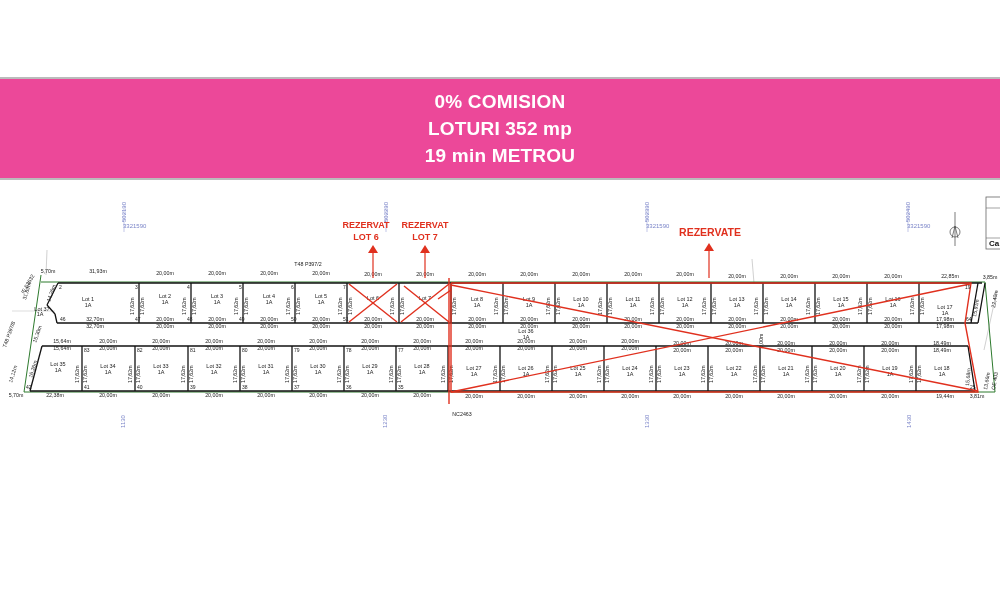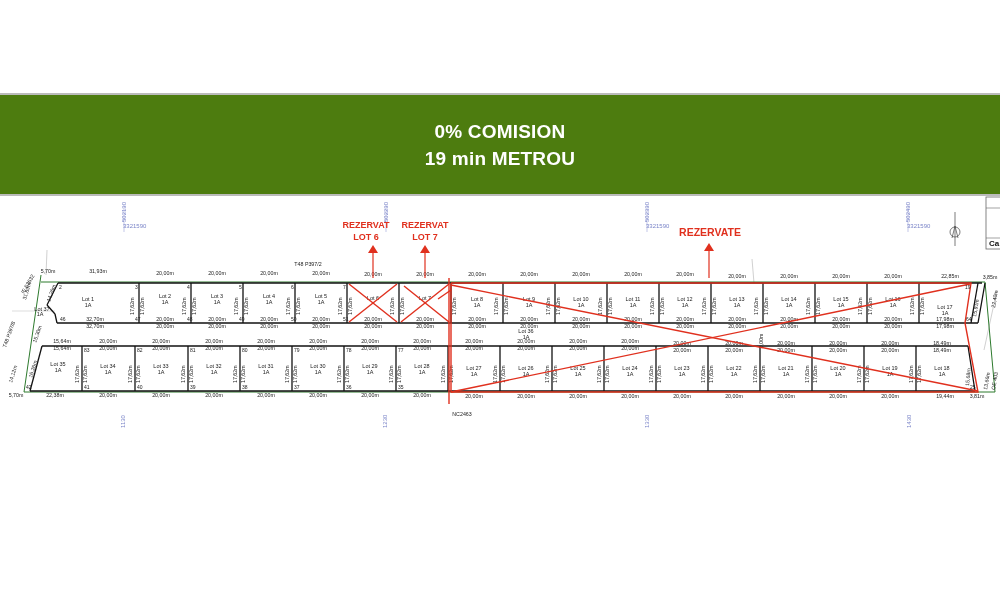--- a/index.html
+++ b/index.html
@@ -1,31 +1,32 @@
 <!DOCTYPE html>
 <html><head>
 <meta charset="utf-8">
 <style>
   html, body { margin:0; padding:0; background:#ffffff; }
   body { width:1000px; height:604px; position:relative; overflow:hidden; font-family:"Liberation Sans", sans-serif; }
-  .banner { position:absolute; left:0; top:93px; width:1000px; height:103px; background:#4d7c0f; border-top:2px solid #bbb; border-bottom:2px solid #bbb; box-sizing:border-box; display:flex; flex-direction:column; align-items:center; justify-content:center; }
+  .banner { position:absolute; left:0; top:77px; width:1000px; height:103px; background:#ec4899; border-top:2px solid #bbb; border-bottom:2px solid #bbb; box-sizing:border-box; display:flex; flex-direction:column; align-items:center; justify-content:center; }
   .banner-line { color:#fff; font-weight:bold; font-size:19px; line-height:27px; font-family:"Liberation Sans", sans-serif; letter-spacing:0.2px; }
   svg.plan { position:absolute; left:0; top:0; width:1000px; height:604px; }
   .dim { font-size:5.3px; fill:#222; font-family:"Liberation Sans", sans-serif; }
   .lotlbl { font-size:5.5px; fill:#222; font-family:"Liberation Sans", sans-serif; }
   .pt { font-size:5px; fill:#222; font-family:"Liberation Sans", sans-serif; }
   .coord { font-size:6px; fill:#7a84c8; font-family:"Liberation Sans", sans-serif; }
   .redlbl { font-size:9px; fill:#e0301e; font-weight:bold; font-family:"Liberation Sans", sans-serif; }
   .redbig { font-size:10.5px; fill:#e0301e; font-weight:bold; font-family:"Liberation Sans", sans-serif; }
 </style>
 </head>
 <body>
 
 <div class="banner">
   <div class="banner-line">0% COMISION</div>
+  <div class="banner-line">LOTURI 352 mp</div>
   <div class="banner-line">19 min METROU</div>
 </div>
 
 <svg class="plan" viewBox="0 0 1000 604" xmlns="http://www.w3.org/2000/svg">
 
   <g>
     <line x1="124" y1="205" x2="124" y2="232" stroke="#9aa2d8" stroke-width="0.6"></line>
     <text class="coord" transform="translate(126,222) rotate(-90)">502130</text>
     <text class="coord" x="123" y="228">3321590</text>
   </g>

